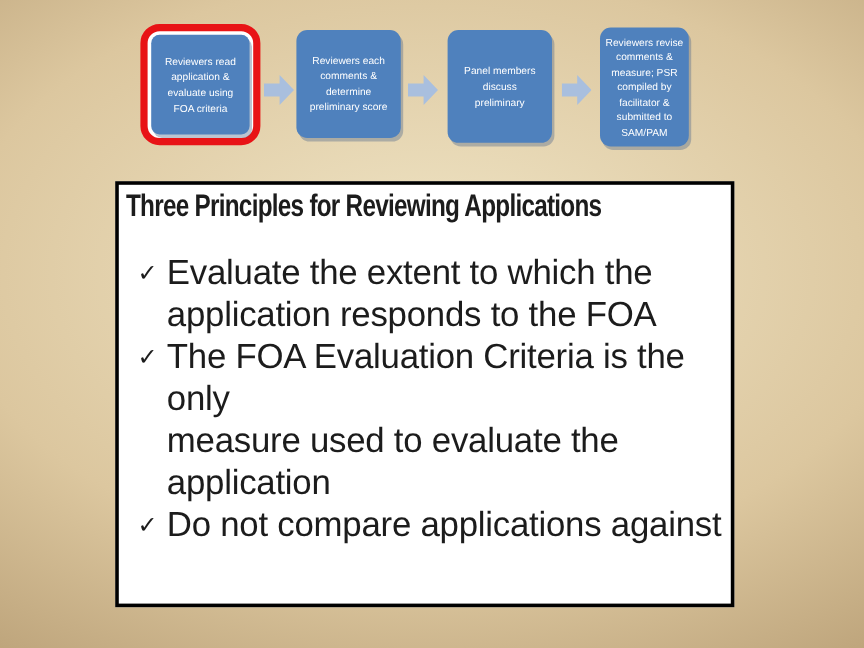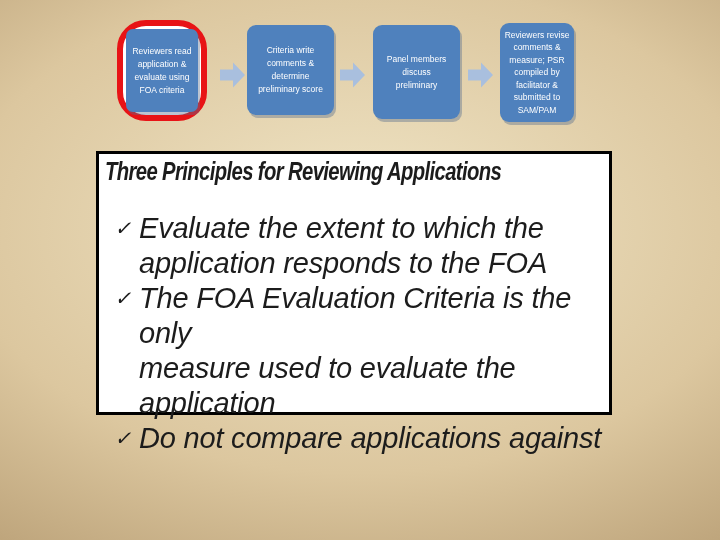--- a/index.html
+++ b/index.html
@@ -17,47 +17,46 @@
     background:var(--box_fill, #4f81bd);
     color:var(--box_text, #ffffff);
     border-radius:9px;
     display:flex; align-items:center; justify-content:center;
     text-align:center;
     font-size:8.5px; line-height:13px;
     box-shadow:2px 3px 0 rgba(86,107,141,0.40);
   }
   .step .slines span{display:block;}
   .step-wrap{
-    position:absolute; left:117px; top:20px; width:90px; height:101px;
+    position:absolute; left:117px; top:20px; width:100px; height:101px;
     border:6px solid var(--highlight, #e81316);
-    border-radius:29px;
+    border-radius:16px;
     background:#ffffff;
     box-sizing:border-box;
     padding:3px;
   }
   .step-wrap .step{position:relative; width:100%; height:100%; border-radius:7px;}
   .step2{left:247px; top:25px; width:87px; height:90px;}
   .step3{left:373px; top:25px; width:87px; height:94px;align-items:center;}
   .step4{left:500px; top:23px; width:74px; height:99px; line-height:12.5px;}
   .arrow{
     position:absolute; top:60px; width:25px; height:30px;
     background:var(--arrow, #a9bfde);
     clip-path:polygon(0% 32%, 52% 32%, 52% 8%, 100% 50%, 52% 92%, 52% 68%, 0% 68%);
   }
   .arrow1{left:220px;}
   .arrow2{left:340px;}
   .arrow3{left:468px;}
   
   .panel{
-    position:absolute; left:96px; top:151px; width:516px; height:264px;
+    position:absolute; left:96px; top:151px; width:516px; height:355px;
     box-sizing:border-box;
     background:var(--panel_bg, #ffffff);
     border:3px solid var(--panel_border, #000000);
     color:var(--slide_text, #1c1c1c);
-    font-style:italic;
   }
   .panel-title{
     position:absolute; left:6px; top:2px;
     font-size:26px; font-weight:bold; white-space:nowrap;
     letter-spacing:-0.8px;
     transform:scaleX(0.78); transform-origin:left top;
   }
   .bullets{position:absolute; left:8px; top:57px; right:6px;}
   .bullet{display:flex; align-items:flex-start;}
   .bullet .check{
@@ -82,21 +81,21 @@
           <span>evaluate using</span>
           <span>FOA criteria</span>
         </div>
       </div>
     </div>
 
     <div class="arrow arrow1"></div>
 
     <div class="step step2">
       <div class="slines">
-        <span>Criteria write</span>
+        <span>Reviewers each</span>
         <span>comments &amp;</span>
         <span>determine</span>
         <span>preliminary score</span>
       </div>
     </div>
 
     <div class="arrow arrow2"></div>
 
     <div class="step step3">
       <div class="slines">

